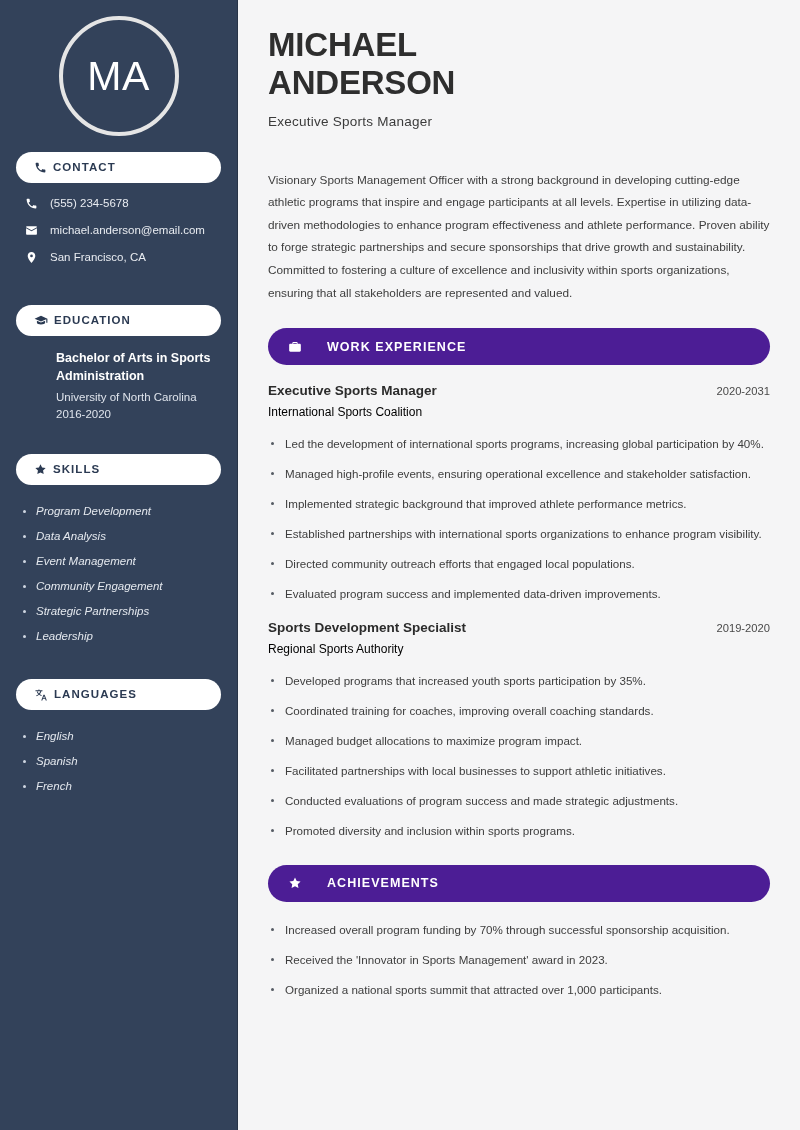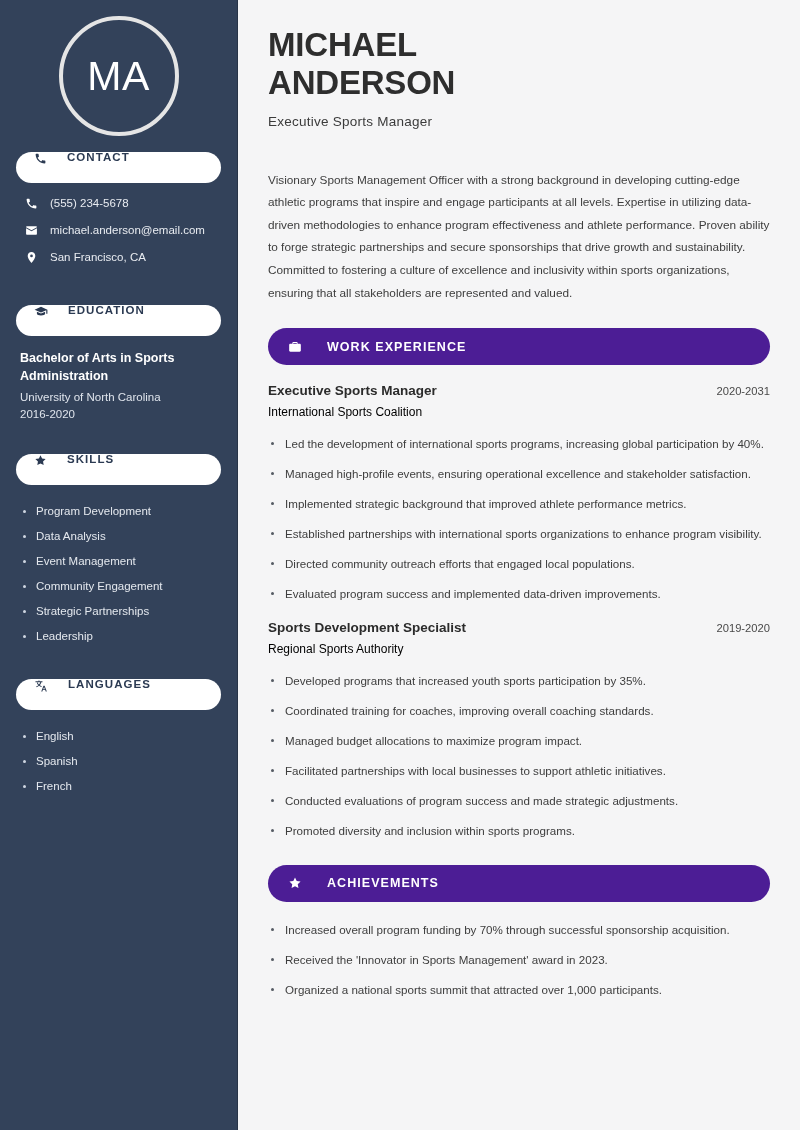--- a/index.html
+++ b/index.html
@@ -53,22 +53,22 @@
     line-height: 1;
   }
 
   
   .pill {
     background: #ffffff;
     color: #2b3a52;
     border-radius: 999px;
     height: 31px;
     display: flex;
-    align-items: flex-start;
-    gap: 20px;
+    align-items: center;
+    gap: 6px;
     padding: 0 18px;
     margin-bottom: 14px;
   }
   .pill-label {
     font-size: 11.5px;
     font-weight: bold;
     letter-spacing: 1.05px;
     text-transform: uppercase;
     line-height: 1;
   }
@@ -85,40 +85,40 @@
     font-size: 11.5px;
   }
   .contact-row .ico {
     width: 14px;
     display: flex;
     justify-content: center;
     flex: 0 0 14px;
   }
   .contact-row .ico svg { display: block; }
 
-  .edu-block { padding: 0 4px 0 4px; margin-bottom: 30px; }
+  .edu-block { padding: 0 4px 0 4px; margin-bottom: 30px; margin-left: 36px; }
   .edu-degree {
     font-size: 12.5px;
     font-weight: bold;
     line-height: 1.42;
     color: #ffffff;
     margin-bottom: 3px;
   }
   .edu-school {
     font-size: 11.5px;
     color: #dfe4ec;
     line-height: 1.55;
   }
   .edu-years {
     font-size: 11.5px;
     color: #dfe4ec;
     line-height: 1.55;
   }
 
-  .side-list { list-style: none; padding: 0 4px 0 4px; margin-bottom: 30px; }
+  .side-list { list-style: none; padding: 0 4px 0 4px; margin-bottom: 30px; font-style: italic; }
   .side-list li {
     position: relative;
     font-size: 11.5px;
     color: #e4e8ee;
     padding-left: 16px;
     height: 25px;
     line-height: 25px;
   }
   .side-list li::before {
     content: "";

